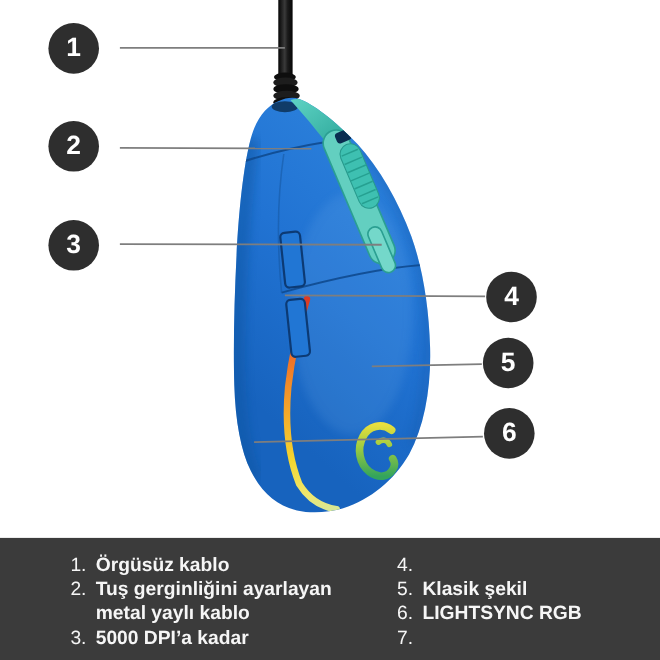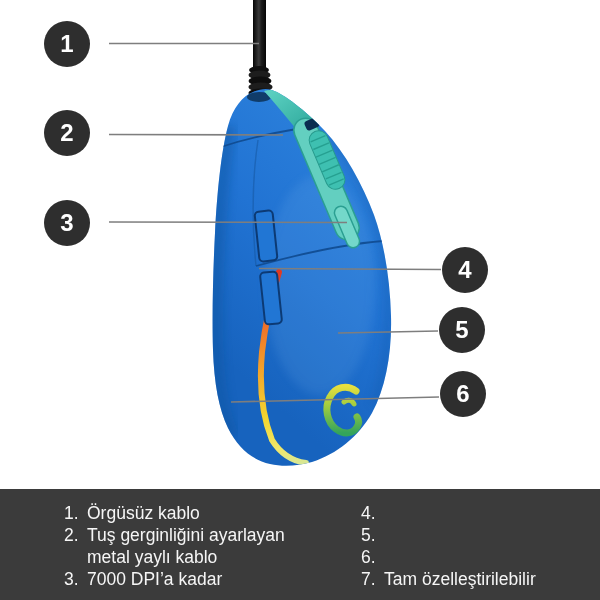--- a/index.html
+++ b/index.html
@@ -16,21 +16,21 @@
   .footer{
     position:absolute;left:0;top:489px;width:600px;height:111px;
     background:#3b3b3b;color:#f6f6f6;
   }
   .legend-col{position:absolute;top:13px;}
   .legend-col.left{left:64px;}
   .legend-col.right{left:361px;}
   .legend-item{display:flex;font-size:17.5px;line-height:22px;}
   .legend-item .num{width:23px;flex-shrink:0;}
   .legend-col.left .legend-item .txt{max-width:215px;}
-  .txt{white-space:normal;}
+  .txt{white-space:normal;font-weight:bold;}
 </style>
 </head>
 <body>
 
 <div class="canvas">
 
   <svg class="art" width="600" height="490" viewBox="0 0 600 490">
     <defs>
       <linearGradient id="bodyGrad" x1="391" y1="150" x2="213" y2="350" gradientUnits="userSpaceOnUse">
         <stop offset="0" stop-color="#2d82dc"></stop>
@@ -156,33 +156,34 @@
       <div class="legend-item">
         <span class="num">1.</span>
         <span class="txt">Örgüsüz kablo</span>
       </div>
       <div class="legend-item">
         <span class="num">2.</span>
         <span class="txt">Tuş gerginliğini ayarlayan metal yaylı kablo</span>
       </div>
       <div class="legend-item">
         <span class="num">3.</span>
-        <span class="txt">7000 DPI’a kadar</span>
+        <span class="txt">5000 DPI’a kadar</span>
       </div>
     </div>
     <div class="legend-col right">
       <div class="legend-item">
         <span class="num">4.</span>
       </div>
       <div class="legend-item">
         <span class="num">5.</span>
+        <span class="txt">Klasik şekil</span>
       </div>
       <div class="legend-item">
         <span class="num">6.</span>
+        <span class="txt">LIGHTSYNC RGB</span>
       </div>
       <div class="legend-item">
         <span class="num">7.</span>
-        <span class="txt">Tam özelleştirilebilir</span>
       </div>
     </div>
   </div>
 
 </div>
 
 </body></html>

